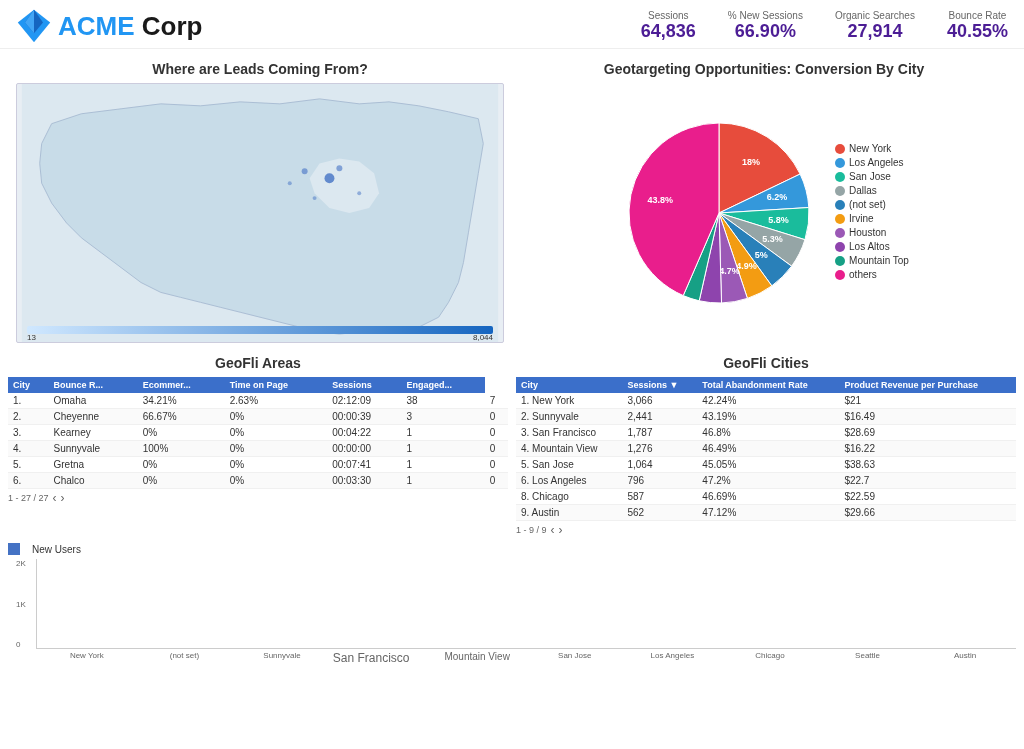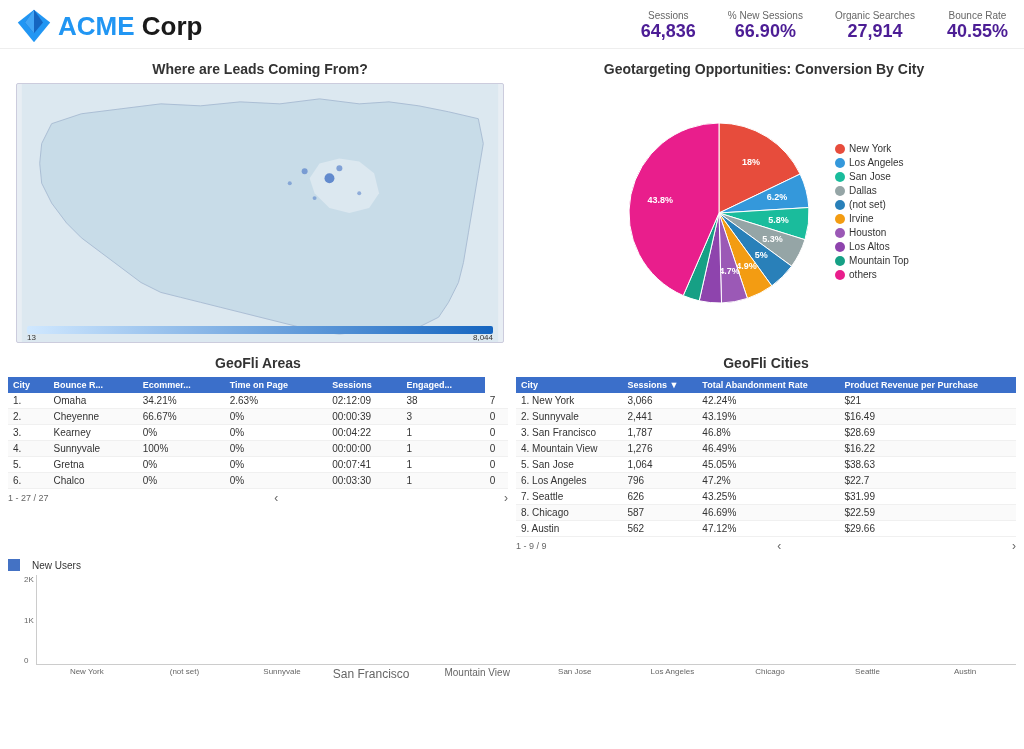--- a/index.html
+++ b/index.html
@@ -33,21 +33,21 @@
 
     
     .bottom { display: grid; grid-template-columns: 1fr 1fr; gap: 8px; padding: 0 8px 4px; }
 
     
     .table-section { }
     .data-table { width: 100%; border-collapse: collapse; font-size: 10px; }
     .data-table th { background: #3b6fca; color: #fff; padding: 3px 5px; text-align: left; font-size: 9px; }
     .data-table td { padding: 2px 5px; border-bottom: 1px solid #f0f0f0; font-size: 10px; }
     .data-table tr:nth-child(even) td { background: #fafafa; }
-    .pagination { font-size: 9px; color: #666; text-align: right; padding: 2px 0; display: flex; align-items: center; justify-content: space-between; gap: 4px; }
+    .pagination { font-size: 9px; color: #666; text-align: right; padding: 2px 0; display: flex; align-items: center; justify-content: flex-start; gap: 4px; }
     .page-btn { cursor: pointer; font-size: 12px; color: #666; }
 
     
     .bar-chart-section { padding: 0 8px; }
     .bar-legend { display: flex; align-items: center; gap: 12px; font-size: 10px; margin-bottom: 4px; }
     .bar-legend-color { width: 12px; height: 12px; background: #4472c4; }
     .map-legend-bar { position: absolute; bottom: 8px; left: 10px; right: 10px; height: 8px; background: linear-gradient(to right, #d0e8ff, #1565c0); border-radius: 2px; }
     .map-legend-labels { position: absolute; bottom: 0px; left: 10px; right: 10px; display: flex; justify-content: space-between; font-size: 8px; color: #333; }
   </style>
 </head>
@@ -303,26 +303,20 @@
             <td>45.05%</td>
             <td>$38.63</td>
           </tr>
           <tr>
             <td>6. Los Angeles</td>
             <td>796</td>
             <td>47.2%</td>
             <td>$22.7</td>
           </tr>
           <tr>
-            <td>7. Seattle</td>
-            <td>626</td>
-            <td>43.25%</td>
-            <td>$31.99</td>
-          </tr>
-          <tr>
             <td>8. Chicago</td>
             <td>587</td>
             <td>46.69%</td>
             <td>$22.59</td>
           </tr>
           <tr>
             <td>9. Austin</td>
             <td>562</td>
             <td>47.12%</td>
             <td>$29.66</td>
@@ -336,21 +330,21 @@
     </div>
   </div>
 </div>
 
 <div class="bar-chart-section" style="padding: 0 8px 4px;">
   <div class="bar-legend">
     <div class="bar-legend-color"></div>
     <span>New Users</span>
   </div>
   <div style="position:relative; padding-left:28px;">
-    <div style="position:absolute;left:16px;top:0;height:90px;display:flex;flex-direction:column;justify-content:space-between;font-size:8px;color:#666;">
+    <div style="position:absolute;left:8px;top:0;height:90px;display:flex;flex-direction:column;justify-content:space-between;font-size:8px;color:#666;">
       <span>2K</span>
       <span>1K</span>
       <span>0</span>
     </div>
     <div style="display:flex;align-items:flex-end;height:90px;gap:4px;border-left:1px solid #ccc;border-bottom:1px solid #ccc;padding:0 4px;" id="bars-container">
         <div style="display: flex; flex-direction: column; align-items: center; flex: 1 1 0%; min-width: 0px;">
           <div style="background: rgb(68, 114, 196); width: 100%; height: 77px; flex: 1 1 0%; min-width: 0px;"></div>
         </div>
         <div style="display: flex; flex-direction: column; align-items: center; flex: 1 1 0%; min-width: 0px;">
           <div style="background: rgb(68, 114, 196); width: 100%; height: 72px; flex: 1 1 0%; min-width: 0px;"></div>

